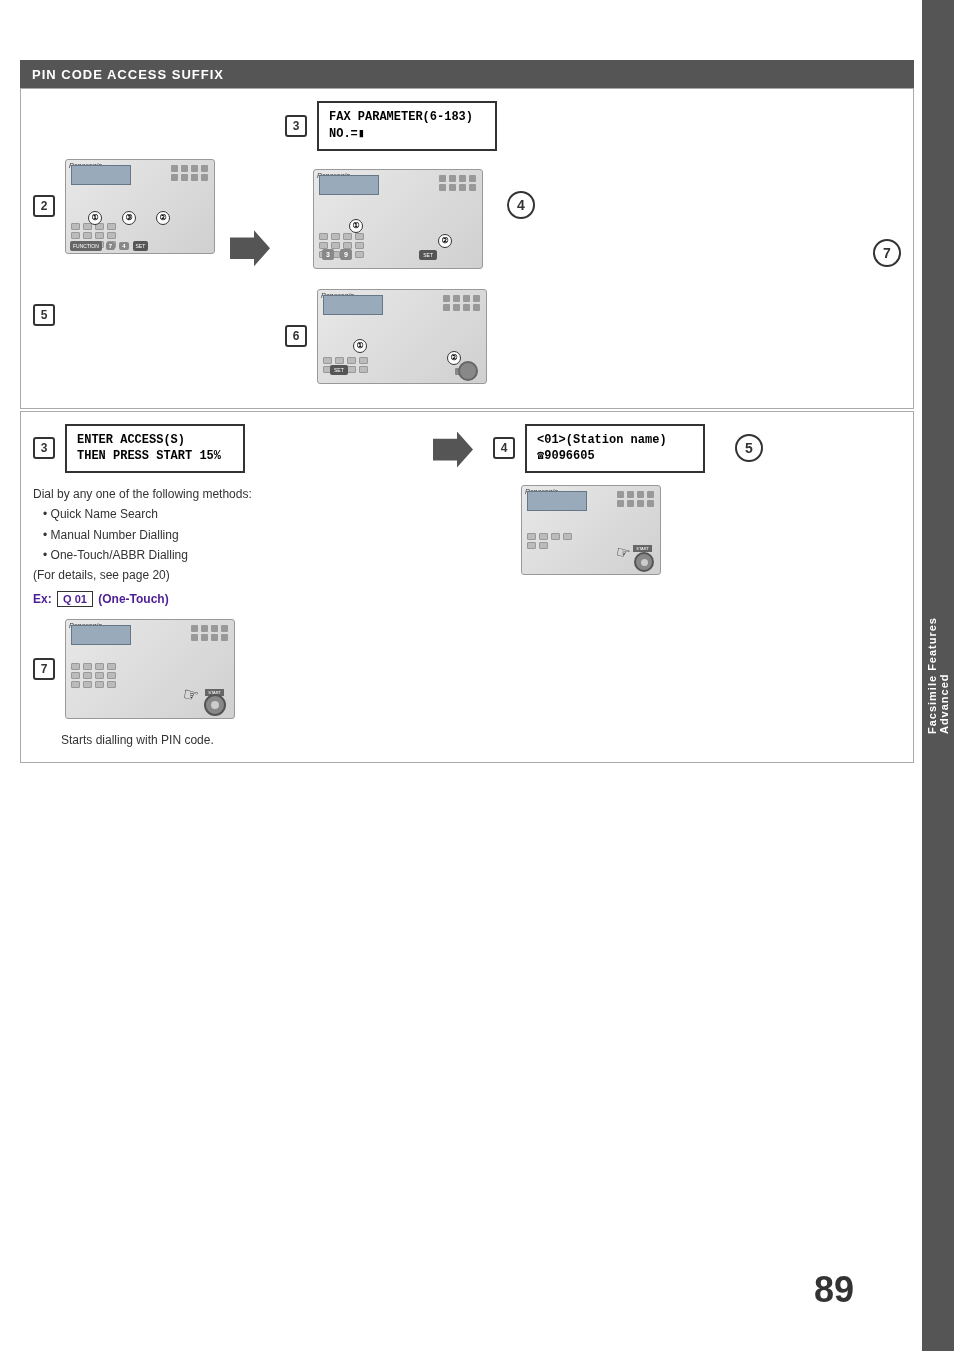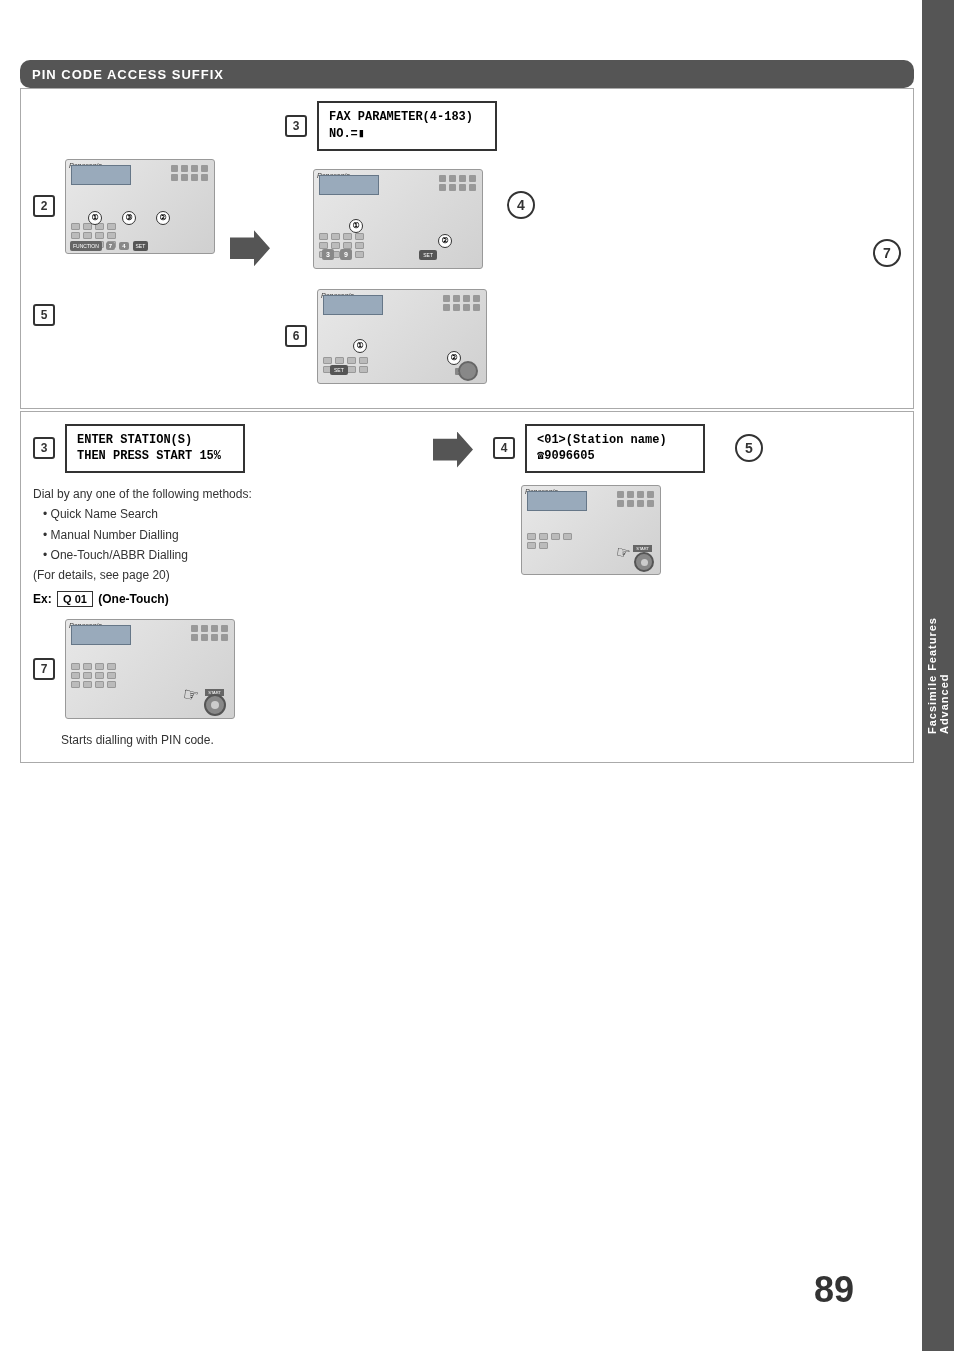--- a/index.html
+++ b/index.html
@@ -38,21 +38,20 @@
     .header-bar {
       position: absolute;
       top: 60px;
       left: 20px;
       right: 40px;
       height: 28px;
       background: #555;
       display: flex;
       align-items: center;
       padding-left: 12px;
-      border-radius: 10px;
     }
     .header-bar-text {
       color: #fff;
       font-size: 13px;
       font-weight: bold;
       letter-spacing: 1px;
     }
 
     
     .main-content {
@@ -174,21 +173,21 @@
     }
 
     
     .body-text {
       font-size: 12px;
       color: #333;
       line-height: 1.6;
     }
     .body-text-bold {
       font-size: 12px;
-      color: #000000;
+      color: #4c1d95;
       font-weight: bold;
     }
     .bullet-list {
       list-style: none;
       padding-left: 10px;
     }
     .bullet-list li {
       font-size: 12px;
       color: #333;
       line-height: 1.7;
@@ -393,21 +392,21 @@
 
       <div class="arrow-dark"></div>
 
       <div class="col-right">
 
         <div style="display:flex;gap:10px;align-items:flex-start;">
           <div style="display:flex;flex-direction:column;gap:6px;">
             <div class="diagram-row">
               <div class="step-badge">3</div>
               <div class="screen-box">
-                <div>FAX PARAMETER(4-183)</div>
+                <div>FAX PARAMETER(6-183)</div>
                 <div>NO.=▮</div>
               </div>
             </div>
 
             <div style="margin-left:28px;">
               <div class="fax-body" style="width:170px;height:100px;">
                 <span class="panasonic-logo">Panasonic</span>
                 <div class="fax-screen"></div>
                 <div class="fax-buttons">
                   <div class="fax-btn"></div>
@@ -504,21 +503,21 @@
   </div>
 
   <div class="bottom-section-wrapper">
     <div class="bottom-section-inner">
 
       <div class="bottom-left">
 
         <div class="diagram-row">
           <div class="step-badge">3</div>
           <div class="screen-box">
-            <div>ENTER STATION(S)</div>
+            <div>ENTER ACCESS(S)</div>
             <div>THEN PRESS START 15%</div>
           </div>
         </div>
 
         <div style="margin-top:10px;">
           <p class="body-text">Dial by any one of the following methods:</p>
           <ul class="bullet-list">
             <li>Quick Name Search</li>
             <li>Manual Number Dialling</li>
             <li>One-Touch/ABBR Dialling</li>

